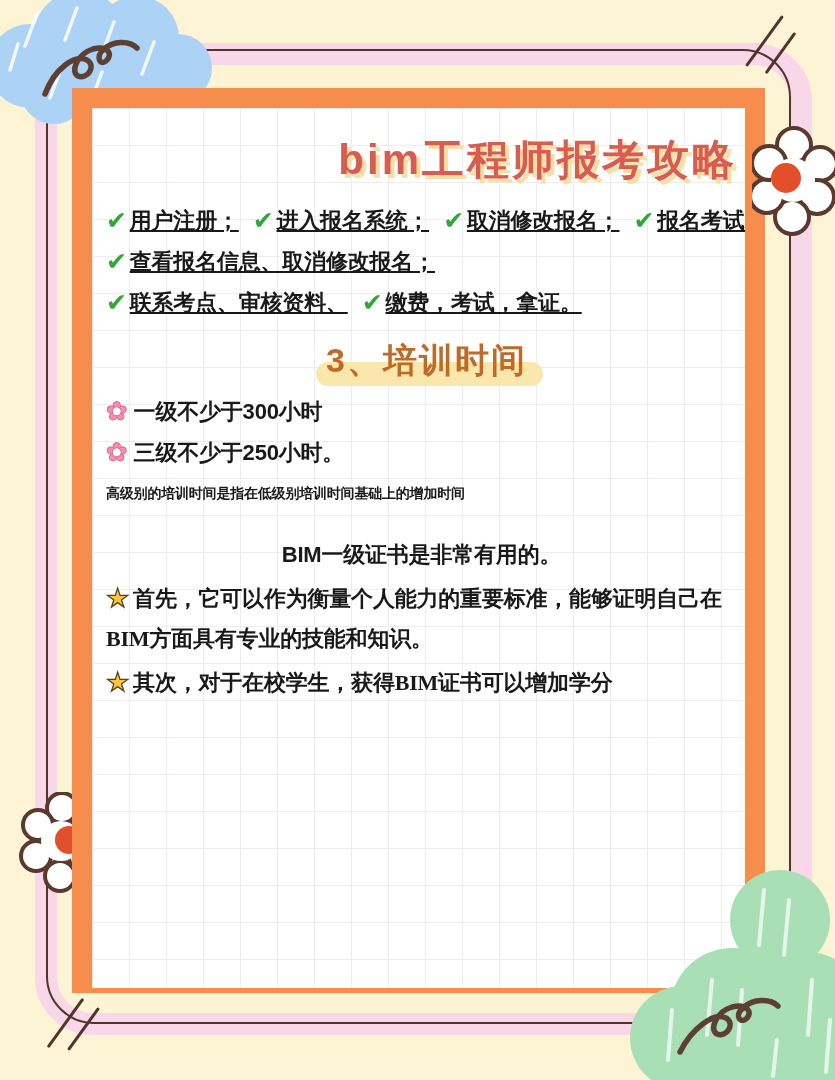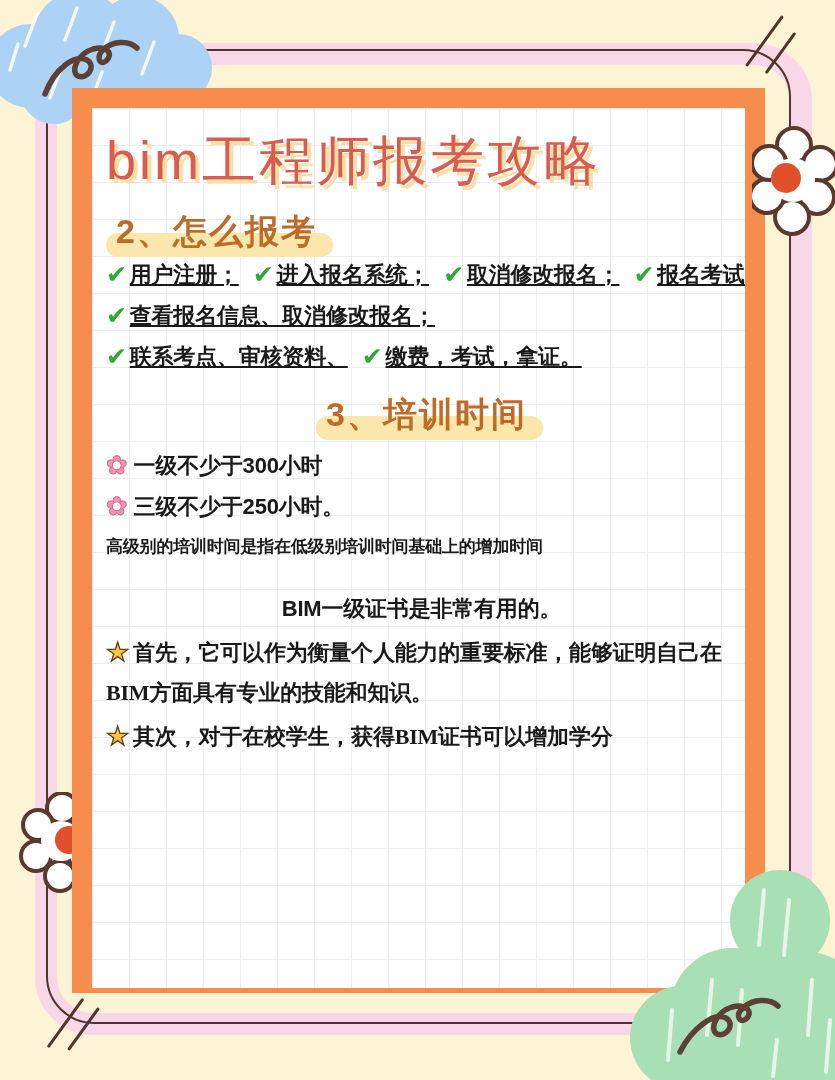--- a/index.html
+++ b/index.html
@@ -47,22 +47,22 @@
       linear-gradient(90deg, #ECECF2 1.5px, transparent 1.5px);
     background-size:37px 37px;
     border:20px solid #F78D4D;
     border-bottom-width:5px;
     z-index:3;
     padding:6px 8px 0 14px;
     overflow:hidden;
   }
 
   .title {
-    text-align:left;
-    font-size:54px; font-weight:400; letter-spacing:3px;
+    text-align:right;
+    font-size:42px; font-weight:700; letter-spacing:3px;
     color:#D85C50;
     text-shadow:4px 4px 0 #F8DFA6;
     margin-top:6px; line-height:80px;
   }
 
   .sec-head-wrap { margin-top:8px; padding-left:10px; }
   .sec-head {
     position:relative; display:inline-block;
     font-size:34px; font-weight:800; letter-spacing:2px;
     color:#BE6B28; line-height:46px;
@@ -73,21 +73,21 @@
     height:24px; background:#FBE6AC; border-radius:13px; z-index:-1;
   }
 
   .line {
     font-size:22px; font-weight:700; color:#191919;
     line-height:40px; letter-spacing:-0.2px;
     white-space:nowrap;
   }
   .line.wrap { white-space:normal;font-family:Liberation Serif, serif; }
   .intro { margin-top:10px; }
-  .note  { font-size:17px; line-height:36px; margin-top:2px; }
+  .note  { font-size:14px; line-height:36px; margin-top:2px; }
   .lead  { margin-top:24px;text-align:center; }
   .para  { margin-top:4px; line-height:40px; }
 
   .ic { display:inline-block; font-weight:400; }
   .ic.star {
     color:#FFC53D; font-size:26px;
     -webkit-text-stroke:1.3px #5E4116;
     margin-right:4px; vertical-align:-1px;
   }
   .ic.check {
@@ -181,23 +181,20 @@
     <line x1="218" y1="160" x2="214" y2="212"></line>
       <line x1="165" y1="180" x2="161" y2="216"></line>
   </g>
   <path d="M68,192 C80,168 102,152 114,158 C124,164 114,178 105,174 C97,170 104,152 120,147 C134,143 142,152 134,159 C128,164 122,155 132,147 C141,139 158,138 166,146" fill="none" stroke="#5C4033" stroke-width="5.5" stroke-linecap="round"></path>
 </svg>
 
 <div class="card">
 
   <h1 class="title">bim工程师报考攻略</h1>
 
-  <div class="sec-head-wrap">
-    <span class="sec-head">2、怎么报考</span>
-  </div>
 
 
   <p class="line">
     <span class="ic check">✔</span><span class="step">用户注册；</span><span class="ic check">✔</span><span class="step">进入报名系统；</span><span class="ic check">✔</span><span class="step">取消修改报名；</span><span class="ic check">✔</span><span class="step">报名考试；</span>
   </p>
 
   <p class="line">
     <span class="ic check">✔</span><span class="step">查看报名信息、取消修改报名；</span>
   </p>
 

